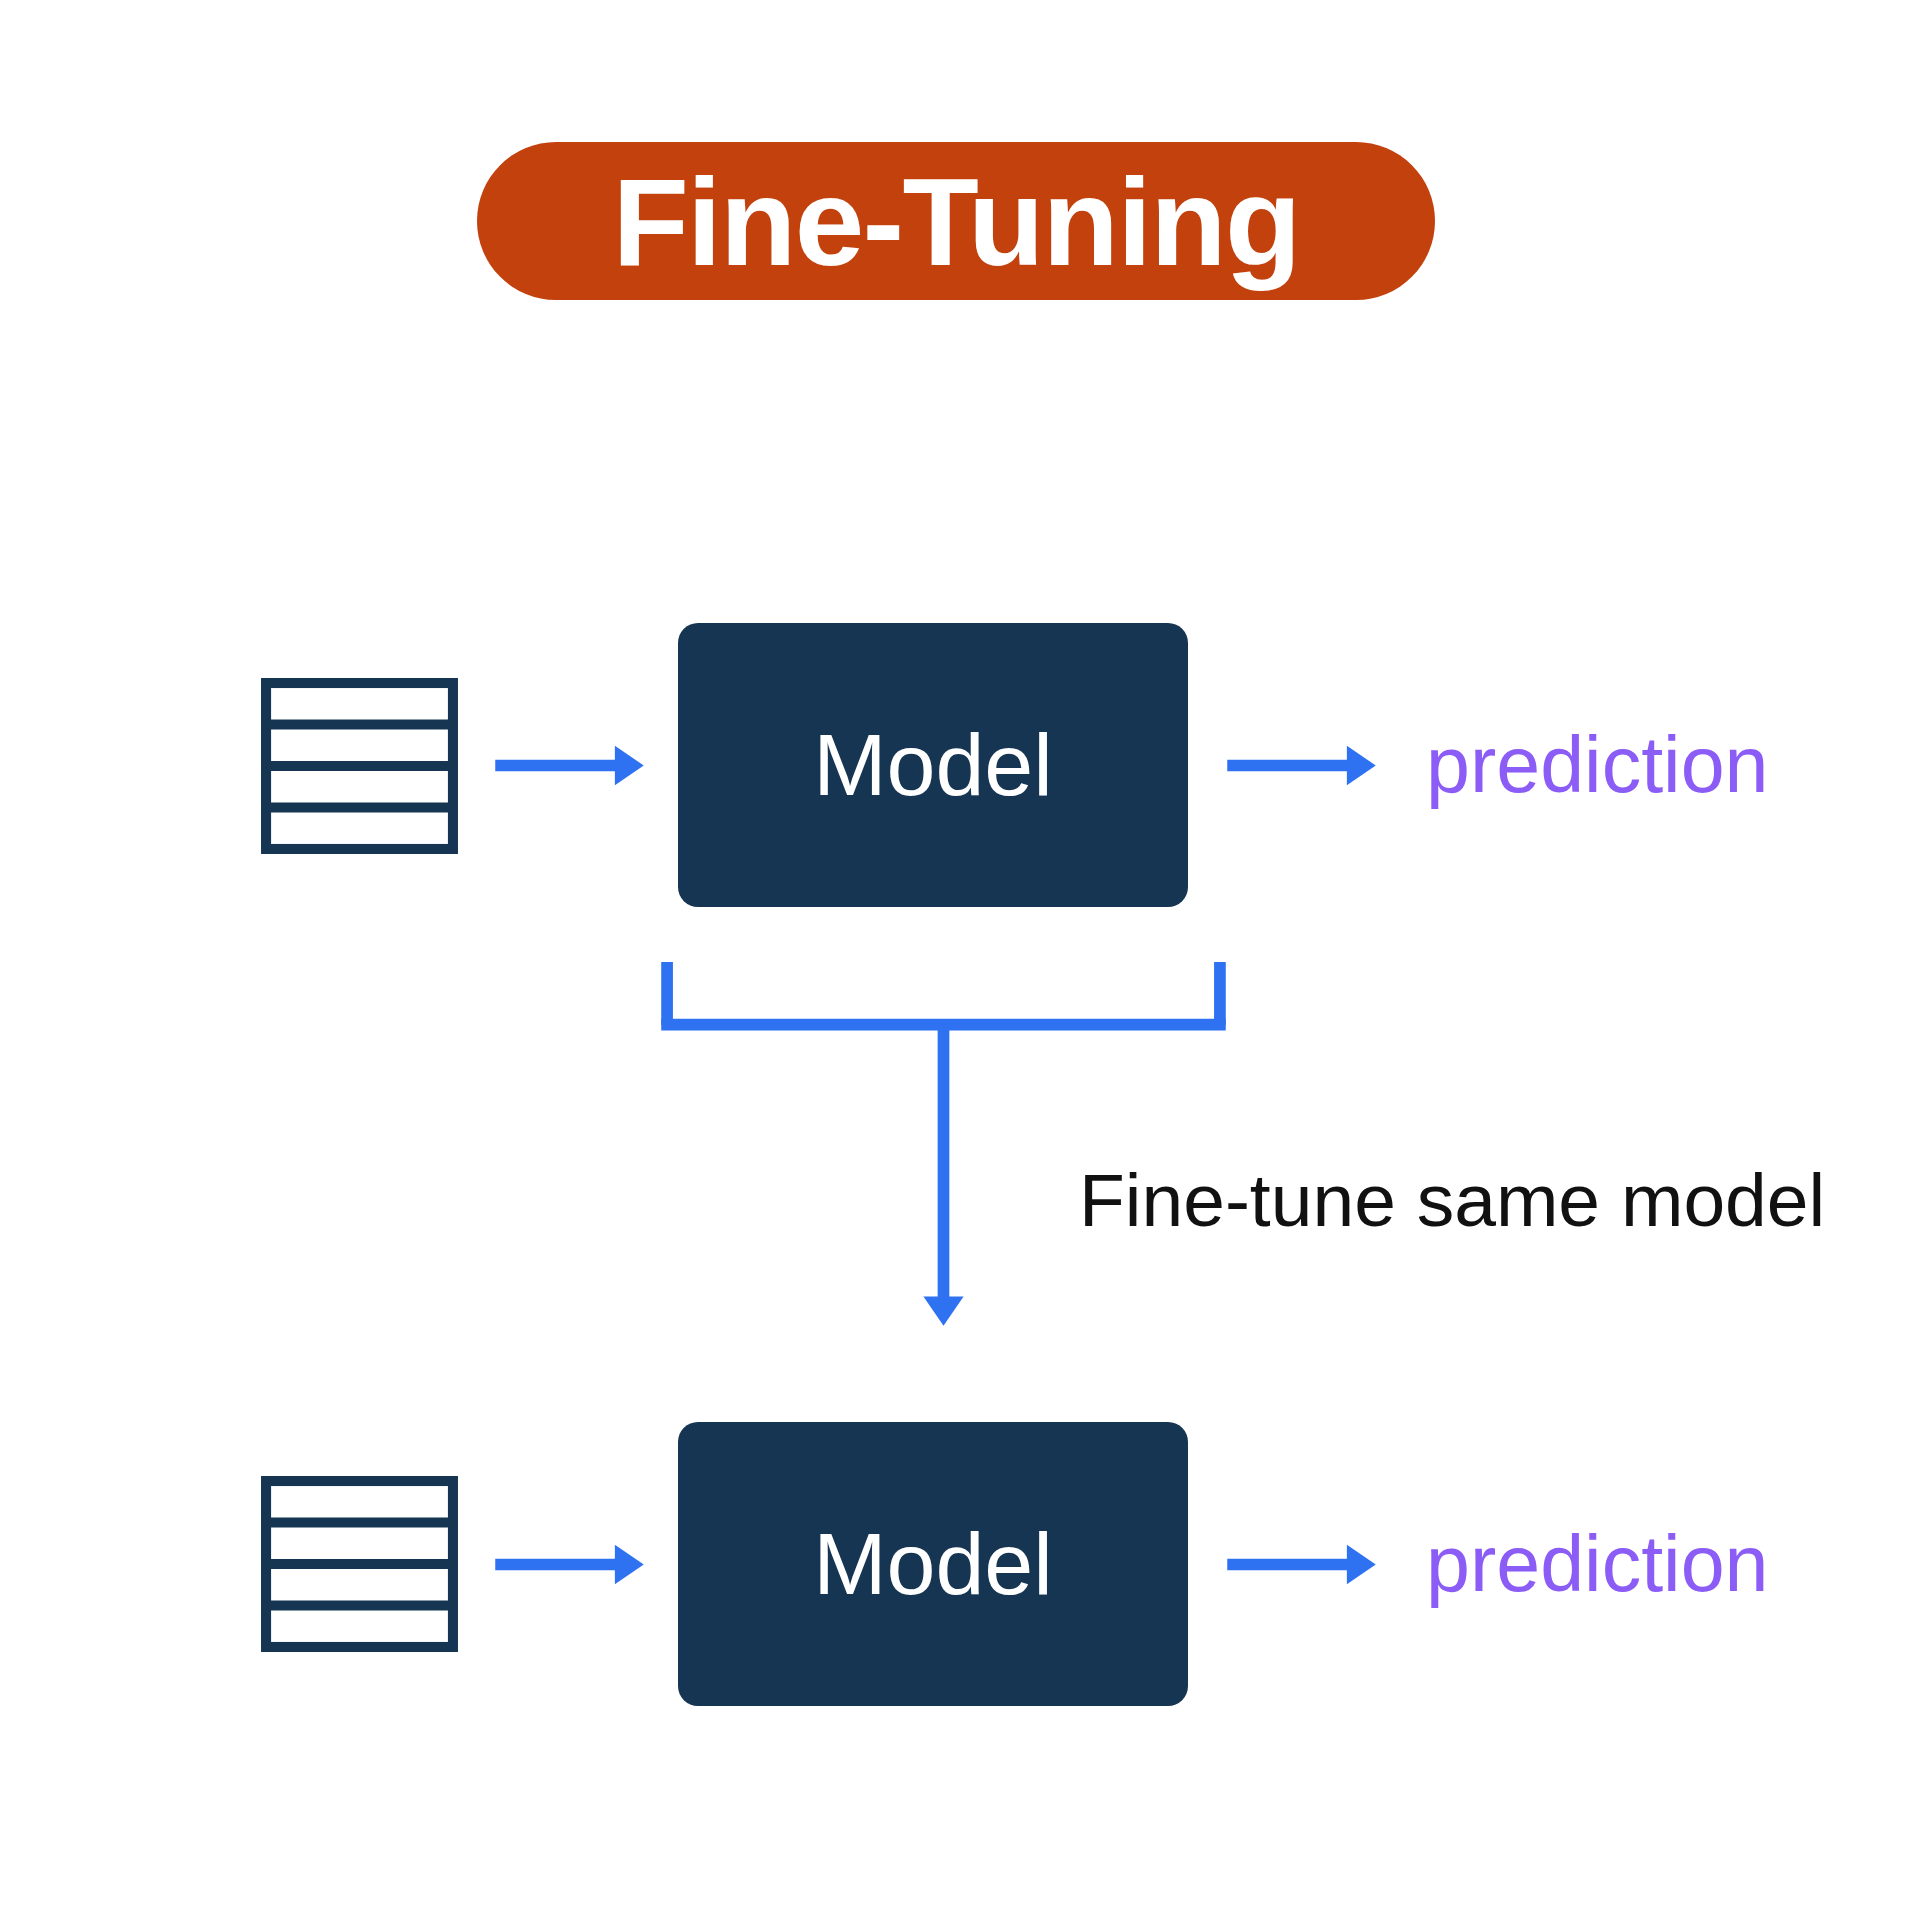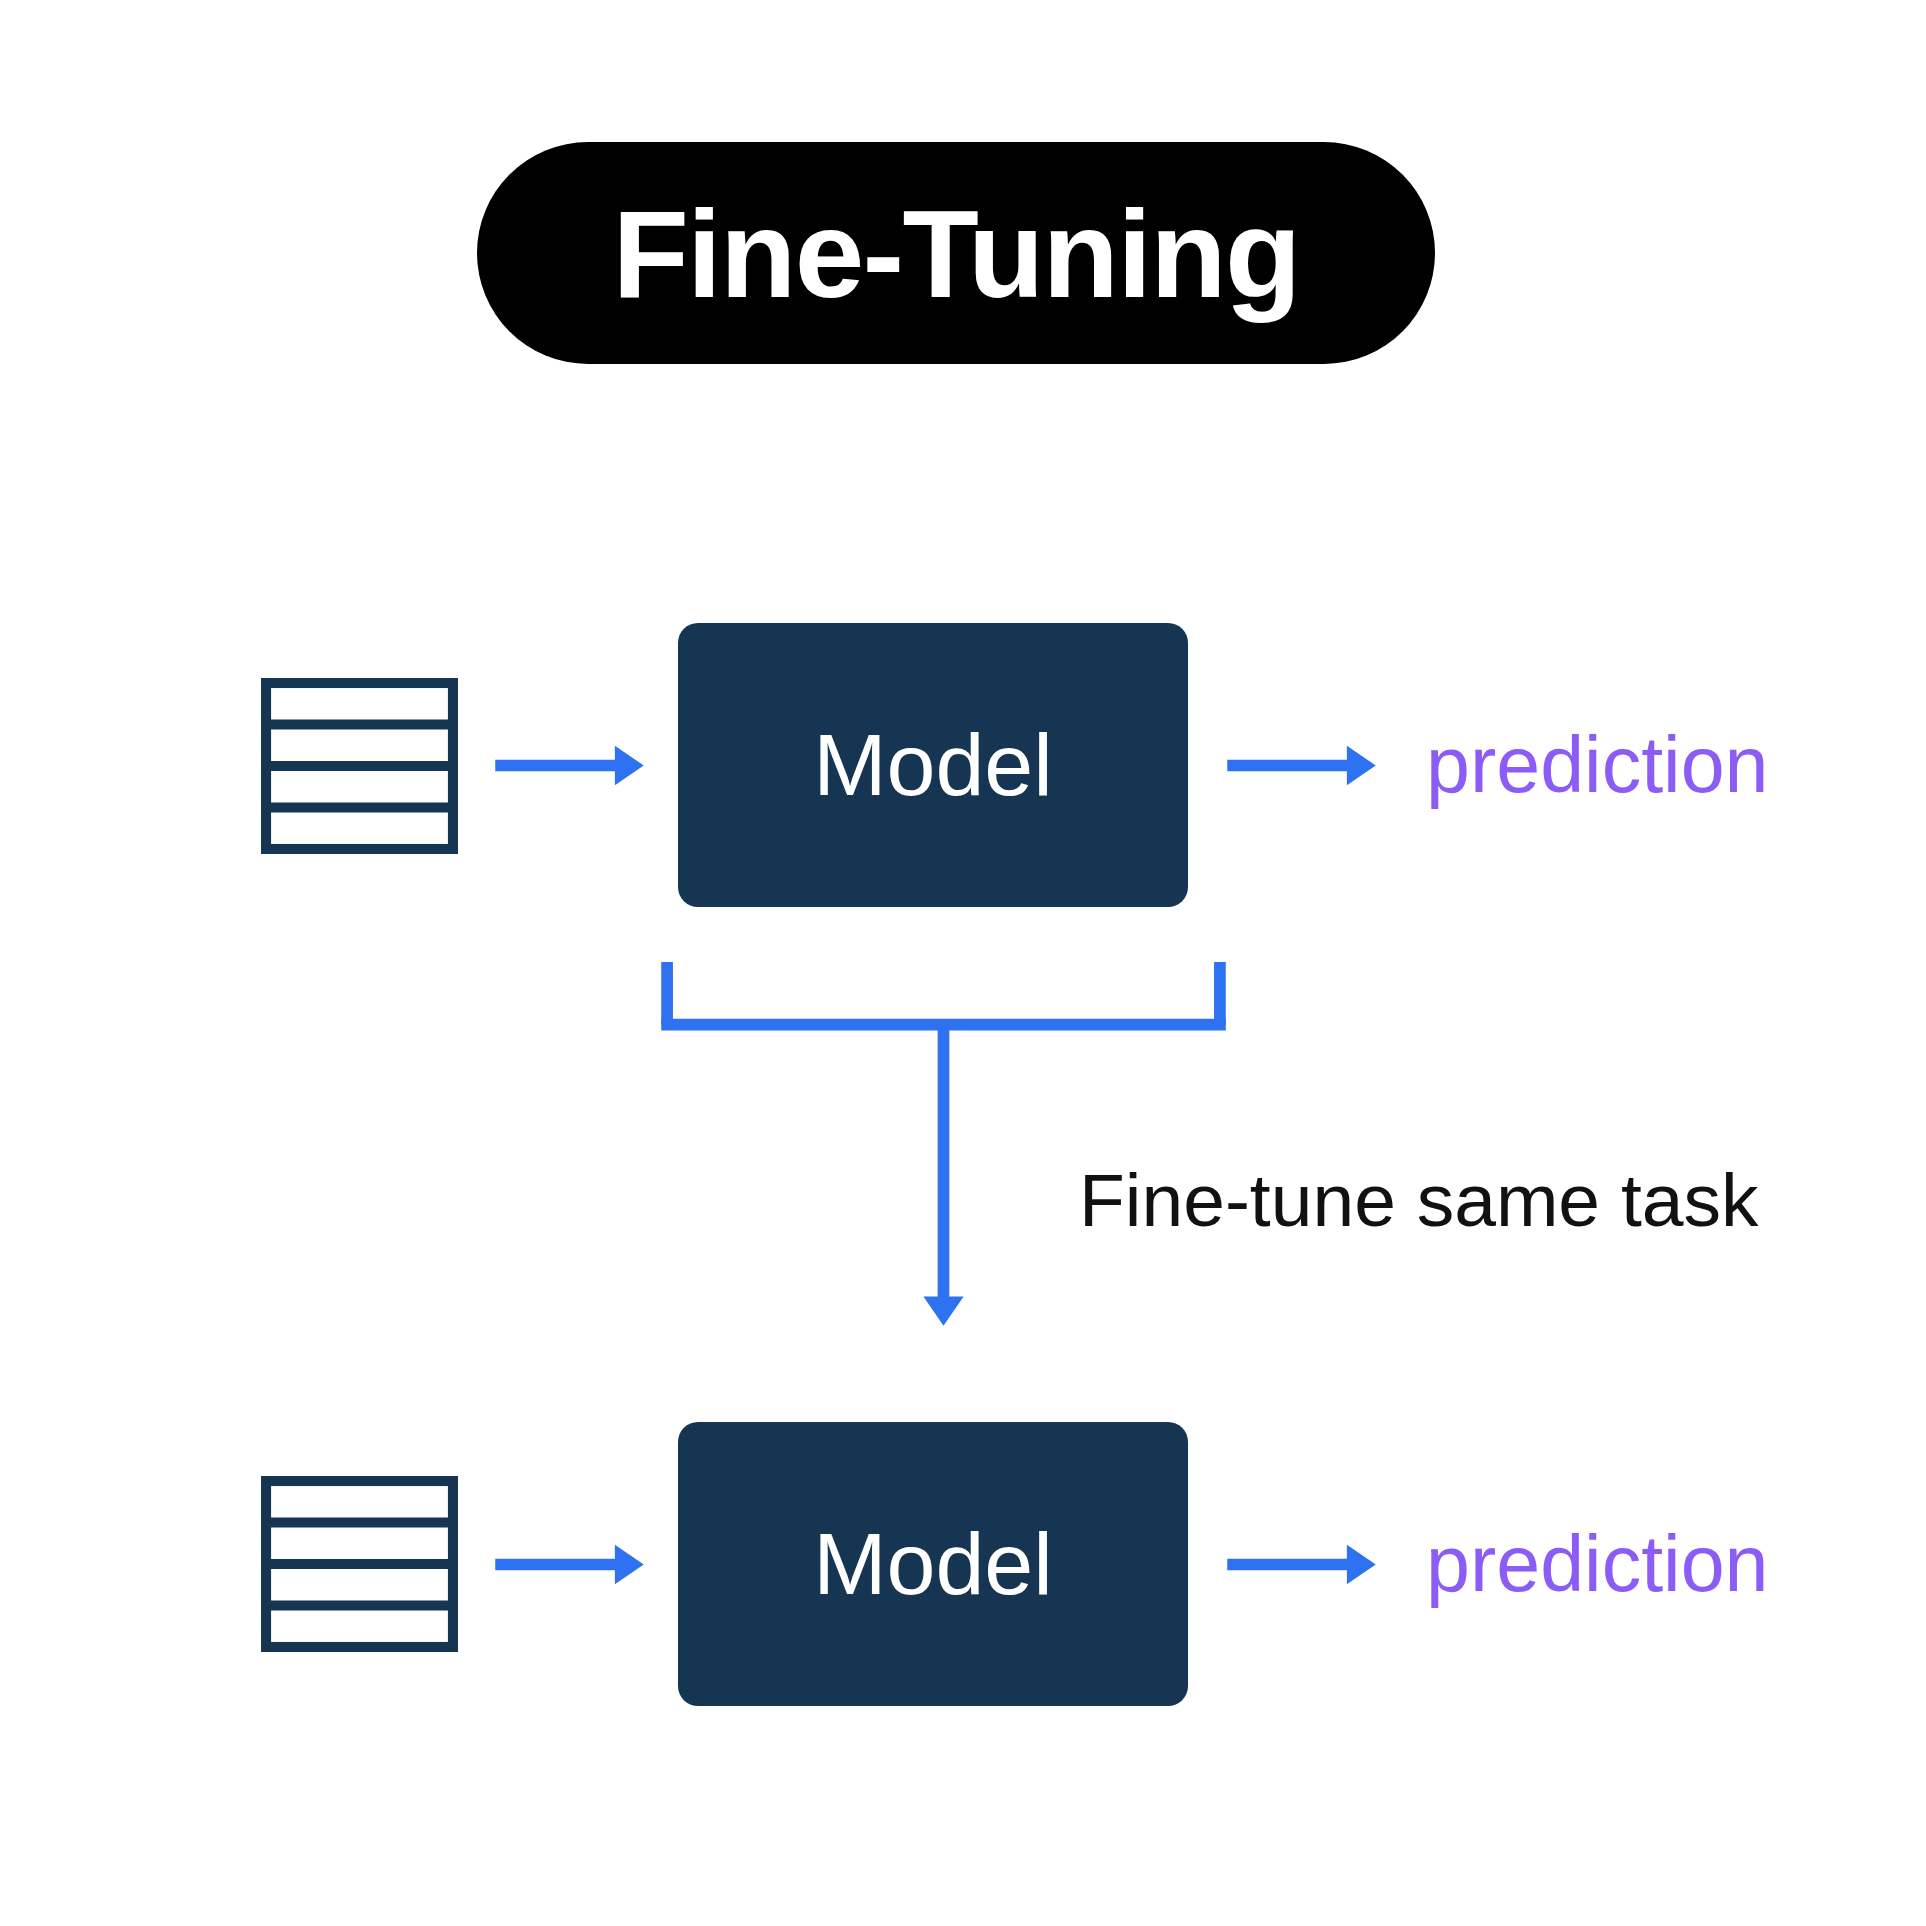--- a/index.html
+++ b/index.html
@@ -8,22 +8,22 @@
     height: 1926px;
     background: #ffffff;
     font-family: -apple-system, BlinkMacSystemFont, 'Segoe UI', Helvetica, Arial, sans-serif;
     position: relative;
   }
   .title-pill {
     position: absolute;
     left: 477px;
     top: 142px;
     width: 958px;
-    height: 222px;
-    background: #000000;
+    height: 158px;
+    background: #c2410c;
     border-radius: 117px;
     display: flex;
     align-items: center;
     justify-content: center;
   }
   .title-pill span {
     color: #ffffff;
     font-size: 125px;
     font-weight: 700;
     letter-spacing: -1.7px;
@@ -115,21 +115,21 @@
     <line x1="1336" y1="0" x2="1336" y2="150" stroke="#2e72f2" stroke-width="28"></line>
     <line x1="0" y1="150" x2="1350" y2="150" stroke="#2e72f2" stroke-width="28"></line>
 
     <line x1="675" y1="150" x2="675" y2="810" stroke="#2e72f2" stroke-width="28"></line>
 
     <polygon points="627,800 723,800 675,870" fill="#2e72f2"></polygon>
   </svg>
 </div>
 
 <div class="caption" style="left:1079px; top:1154px;">
-  <div>Fine-tune same task</div>
+  <div>Fine-tune same model</div>
 </div>
 
 <div class="data-icon" style="left:261px; top:1476px;">
   <svg viewBox="0 0 470 420">
     <rect x="12" y="12" width="446" height="396" fill="none" stroke="#163552" stroke-width="24"></rect>
     <line x1="12" y1="111" x2="458" y2="111" stroke="#163552" stroke-width="24"></line>
     <line x1="12" y1="210" x2="458" y2="210" stroke="#163552" stroke-width="24"></line>
     <line x1="12" y1="309" x2="458" y2="309" stroke="#163552" stroke-width="24"></line>
   </svg>
 </div>

